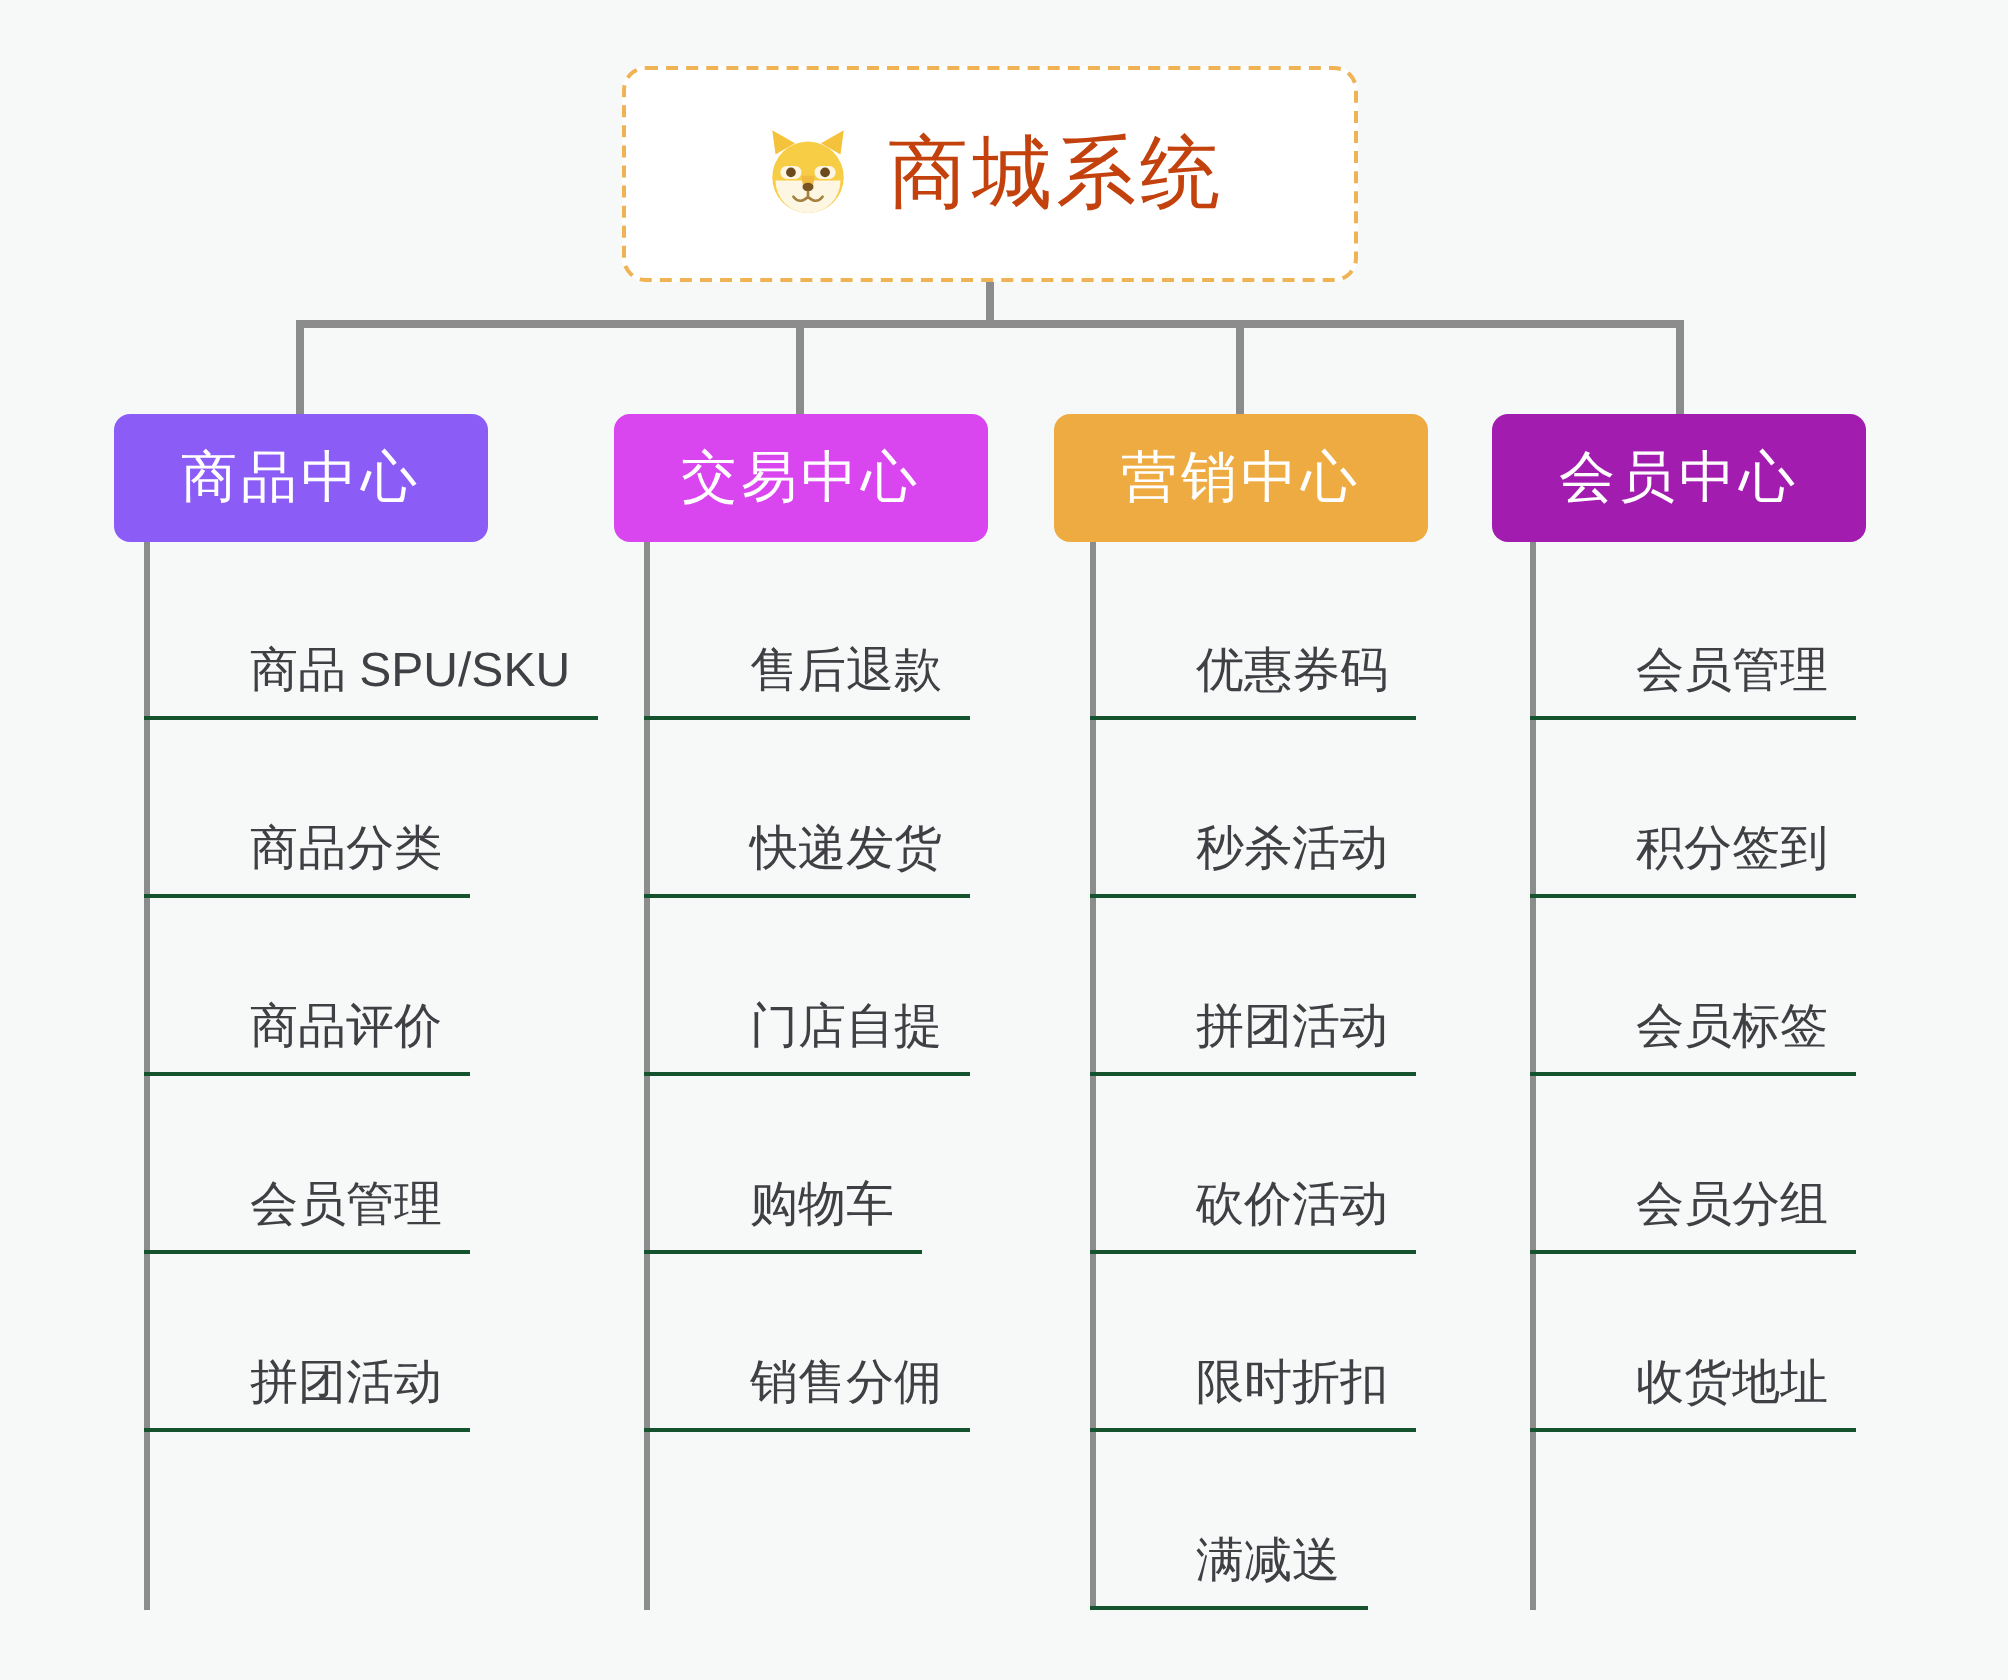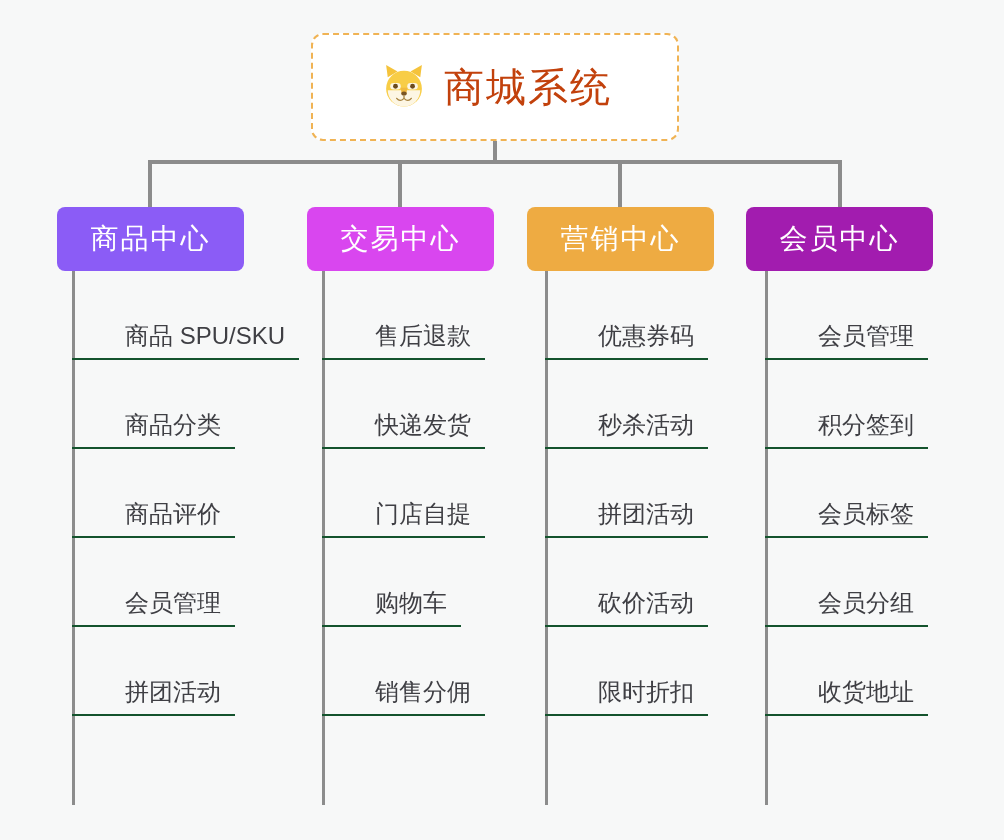--- a/index.html
+++ b/index.html
@@ -227,20 +227,23 @@
         </div>
         <div class="leaf-item">
           <span class="leaf-text">拼团活动</span>
         </div>
         <div class="leaf-item">
           <span class="leaf-text">砍价活动</span>
         </div>
         <div class="leaf-item">
           <span class="leaf-text">限时折扣</span>
         </div>
+        <div class="leaf-item">
+          <span class="leaf-text">满减送</span>
+        </div>
       </div>
       <div class="leaf-col col-3">
         <div class="leaf-spine" style="height: 534px;"></div>
         <div class="leaf-item">
           <span class="leaf-text">会员管理</span>
         </div>
         <div class="leaf-item">
           <span class="leaf-text">积分签到</span>
         </div>
         <div class="leaf-item">

